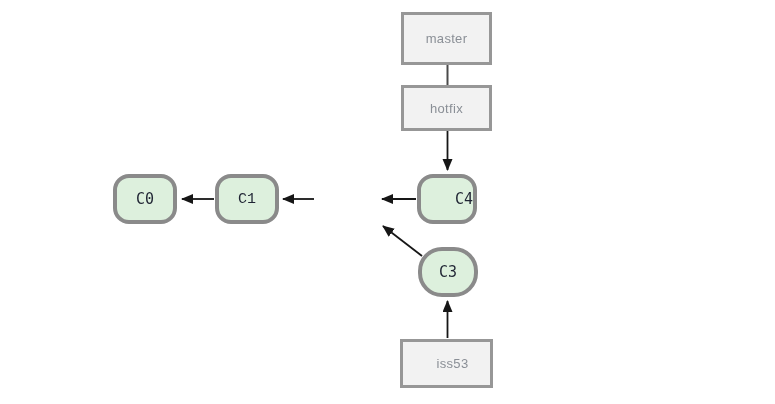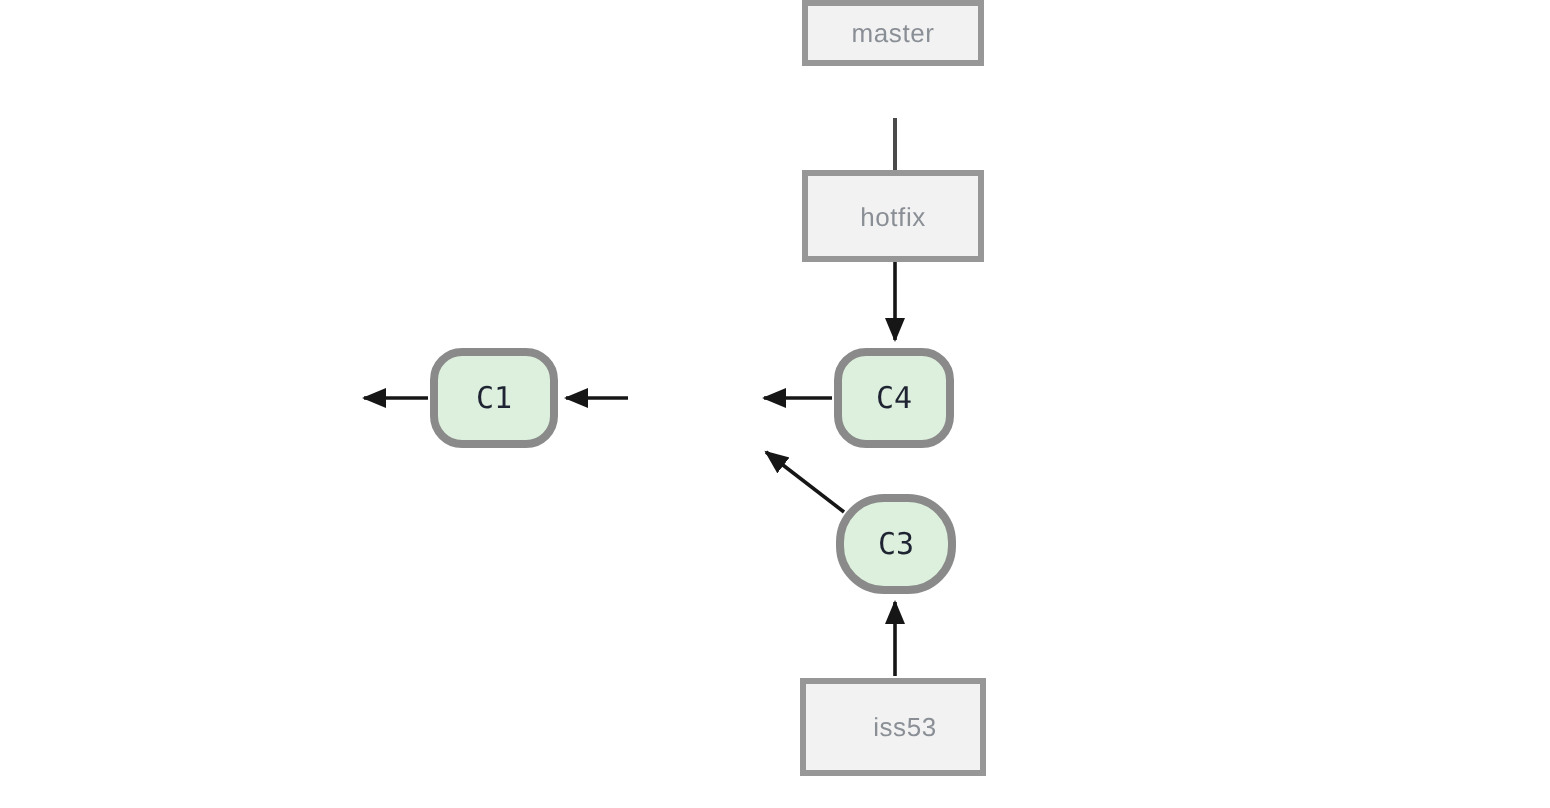--- a/index.html
+++ b/index.html
@@ -40,27 +40,27 @@
     border: 4px solid #8a8a8a;
     border-radius: 16px;
     display: flex;
     align-items: center;
     justify-content: center;
     color: #1f2433;
     font-family: "DejaVu Sans Mono", "Liberation Mono", monospace;
     font-size: 15px;
   }
   
-  #label-master { left: 401px; top: 0;  width: 91px; height: 33px; }
+  #label-master { left: 401px; top: 12px;  width: 91px; height: 53px; }
   #label-hotfix { left: 401px; top: 85px;  width: 91px; height: 46px; }
   #label-iss53  { left: 400px; top: 339px; width: 93px; height: 49px; padding-left: 12px; }
   #commit-c0 { left: 113px; top: 174px; width: 64px; height: 50px; }
-  #commit-c1 { left: 215px; top: 174px; width: 64px; height: 50px; }
+  #commit-c1 { left: 215px; top: 174px; width: 64px; height: 50px; font-family: Liberation Mono, monospace; }
   #commit-c2 { left: 315px; top: 175px; width: 63px; height: 50px; }
-  #commit-c4 { left: 417px; top: 174px; width: 60px; height: 50px; }
+  #commit-c4 { left: 417px; top: 174px; width: 60px; height: 50px; justify-content: flex-end; }
   #commit-c3 { left: 418px; top: 247px; width: 60px; height: 50px; border-radius: 24px; }
   .edge {
     stroke: #161616;
     stroke-width: 1.8;
     fill: none;
   }
   .connector {
     stroke: #4a4a4a;
     stroke-width: 2;
     fill: none;
@@ -96,20 +96,23 @@
   <div class="branch-label" id="label-master">
     <span>master</span>
   </div>
   <div class="branch-label" id="label-hotfix">
     <span>hotfix</span>
   </div>
   <div class="branch-label" id="label-iss53">
     <span>iss53</span>
   </div>
 
+  <div class="commit-node" id="commit-c0">
+    <span>C0</span>
+  </div>
   <div class="commit-node" id="commit-c1">
     <span>C1</span>
   </div>
   <div class="commit-node" id="commit-c3">
     <span>C3</span>
   </div>
   <div class="commit-node" id="commit-c4">
     <span>C4</span>
   </div>
 

